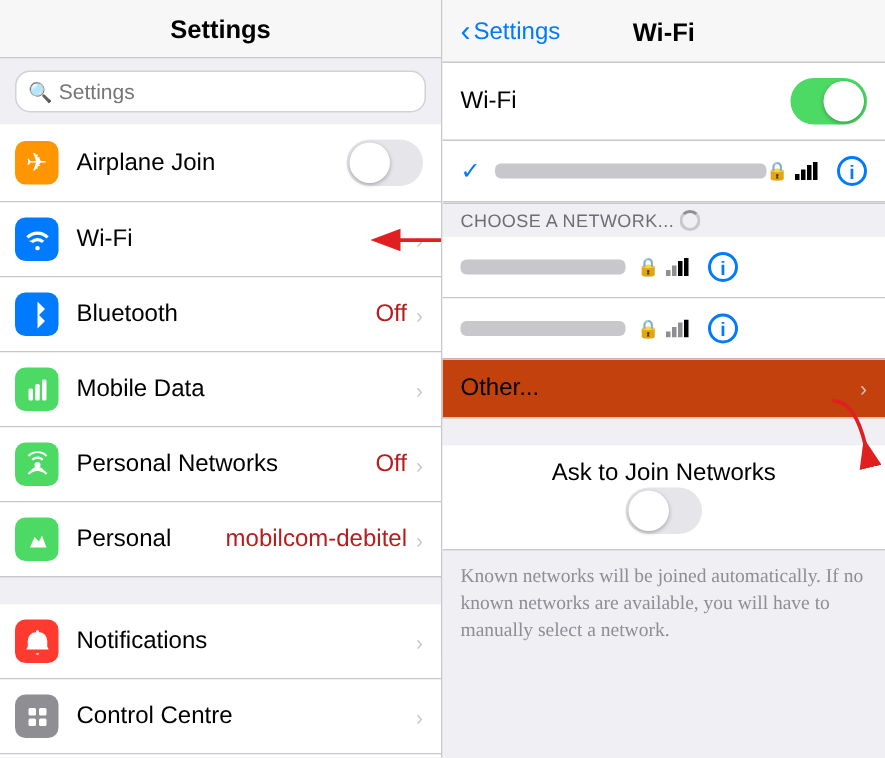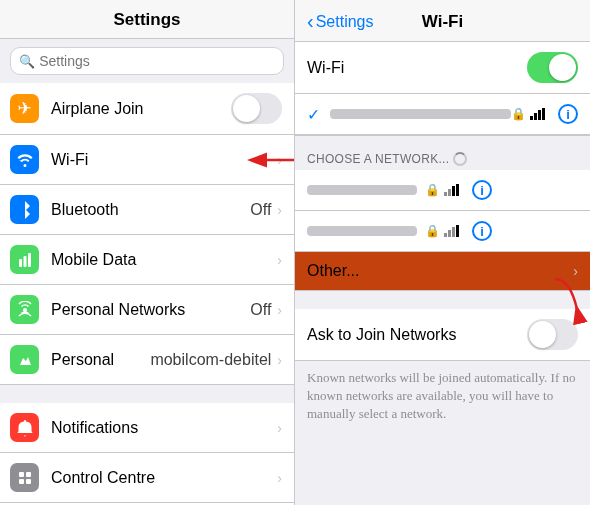--- a/index.html
+++ b/index.html
@@ -106,21 +106,21 @@
     .icon-control { background: #8e8e93; }
 
     .row-label {
       flex: 1;
       font-size: 16px;
       color: #000;
     }
 
     .row-value {
       font-size: 16px;
-      color: #404040;
+      color: #b91c1c;
       margin-right: 6px;
       text-align: right;
     }
 
     .chevron {
       color: #c7c7cc;
       font-size: 14px;
     }
 
     
@@ -241,21 +241,21 @@
       color: #007aff;
       font-size: 13px;
       font-weight: bold;
       display: flex;
       align-items: center;
       justify-content: center;
       margin-left: 8px;
     }
 
     .section-header-row {
-      padding: 16px 12px 4px;
+      padding: 4px 12px 4px;
       font-size: 12px;
       color: #6d6d72;
       text-transform: uppercase;
       letter-spacing: 0.3px;
       display: flex;
       align-items: center;
       gap: 4px;
     }
 
     .spinner {
@@ -305,20 +305,21 @@
     .ask-section {
       background: #fff;
     }
 
     .ask-row {
       display: flex;
       align-items: center;
       padding: 10px 12px;
       border-bottom: 1px solid #c8c7cc;
       background: #fff;
+      flex-direction: column;
     }
     .ask-label {
       flex: 1;
       font-size: 16px;
       color: #000;
     }
     .ask-description {
       padding: 8px 12px 12px;
       font-size: 13px;
       color: #8e8e93;

